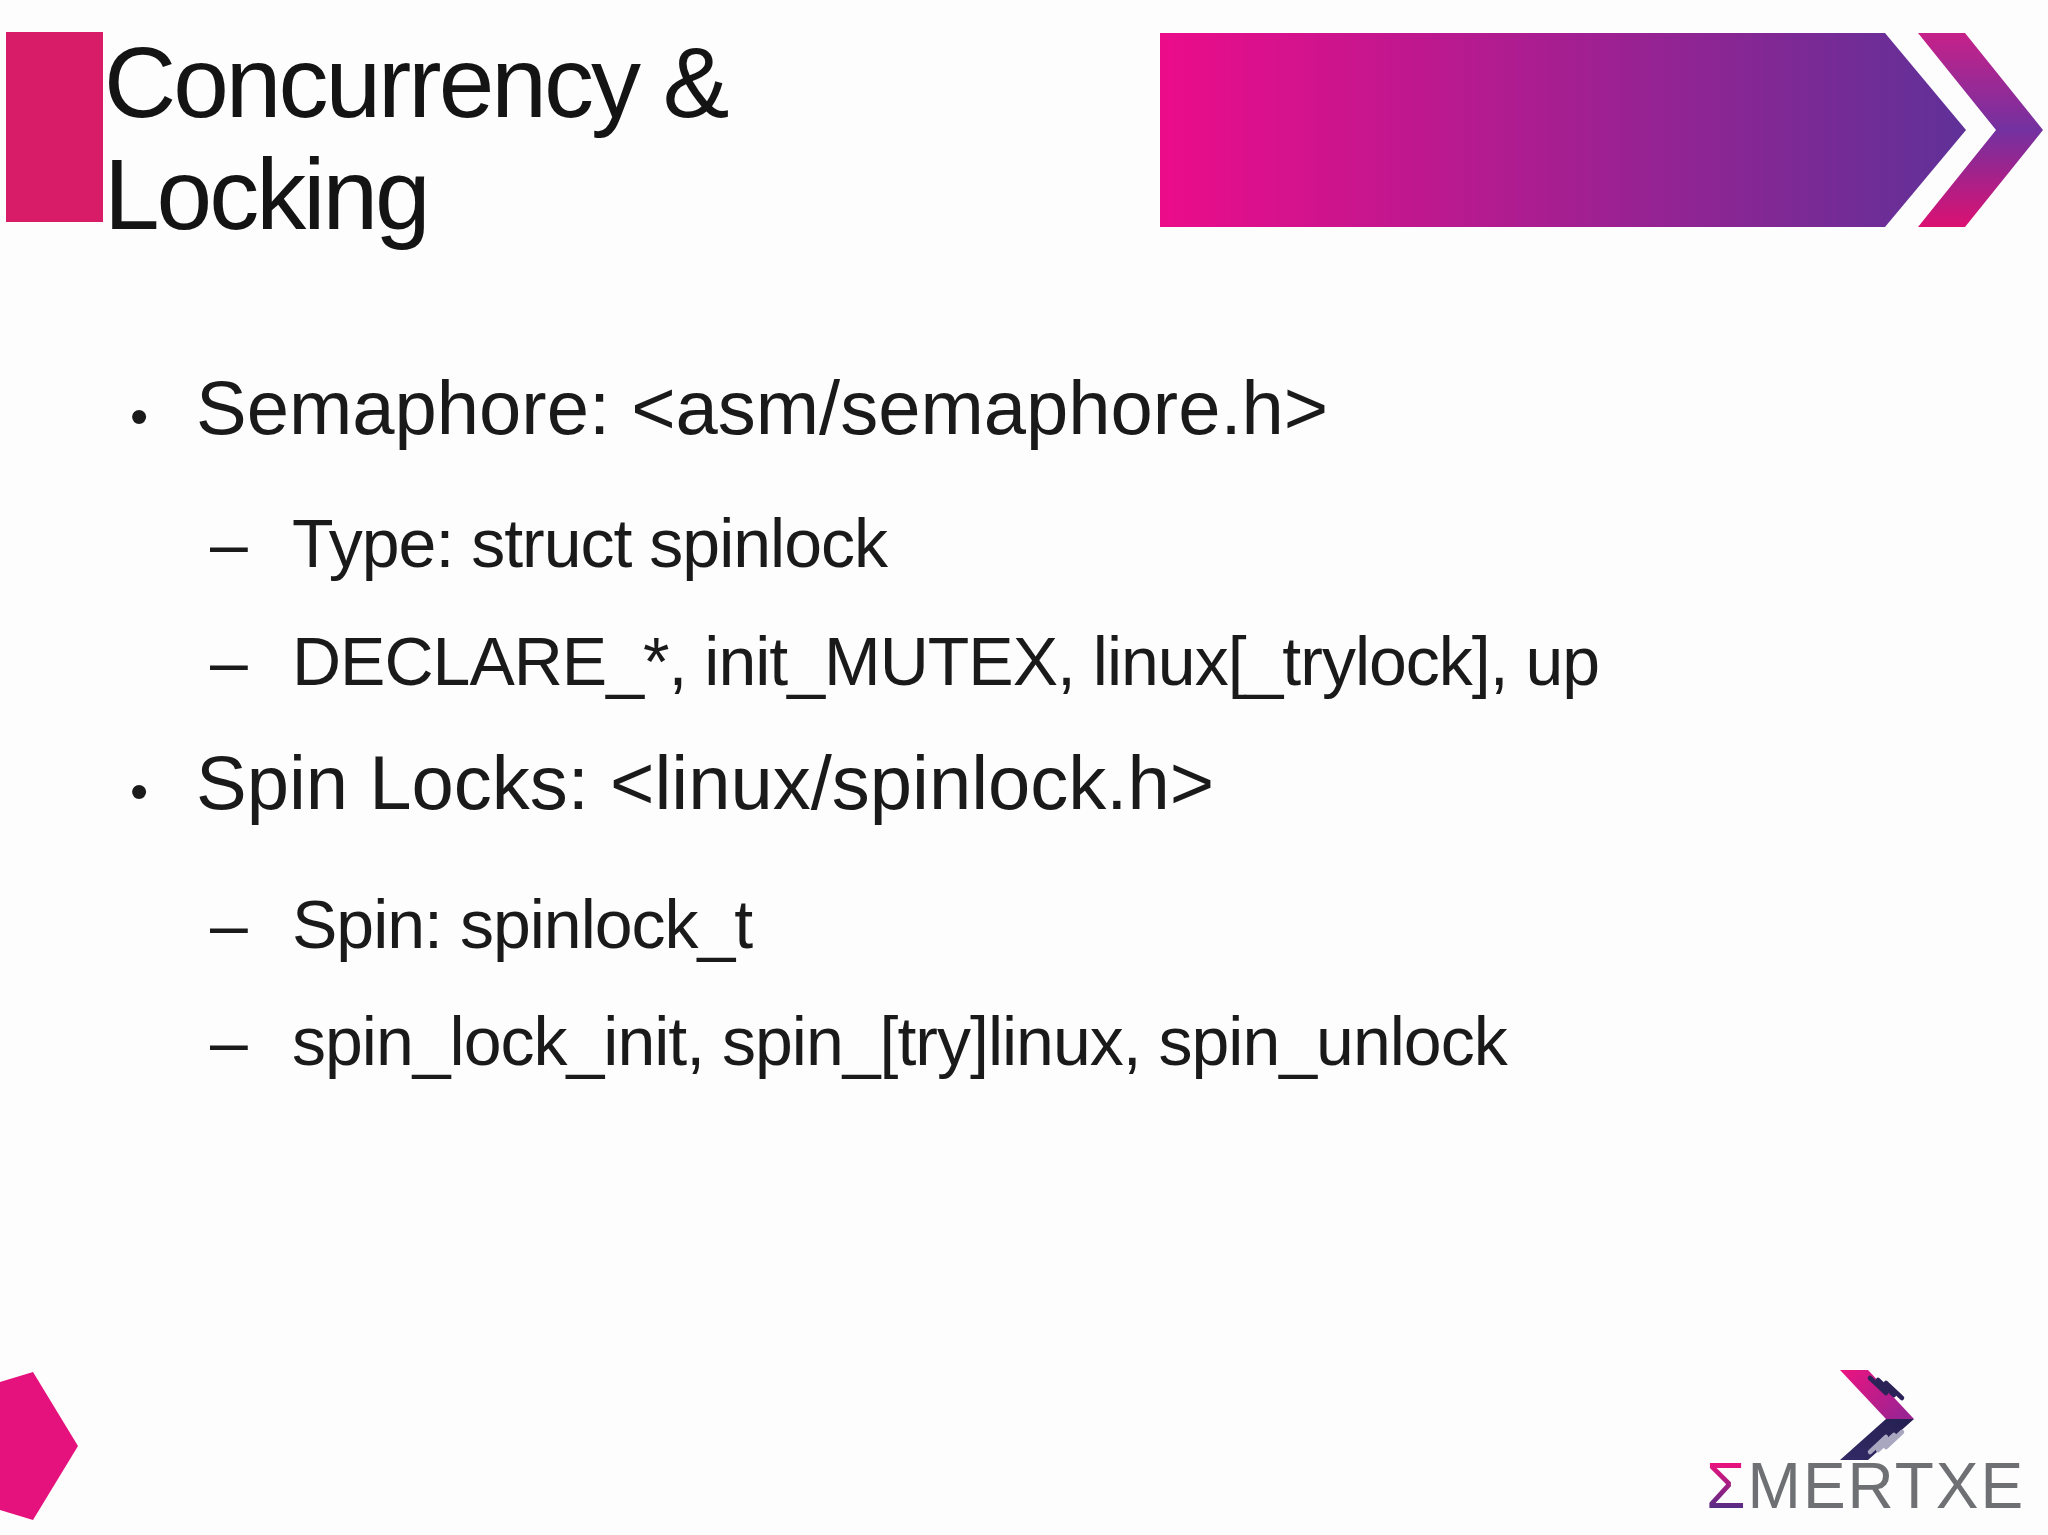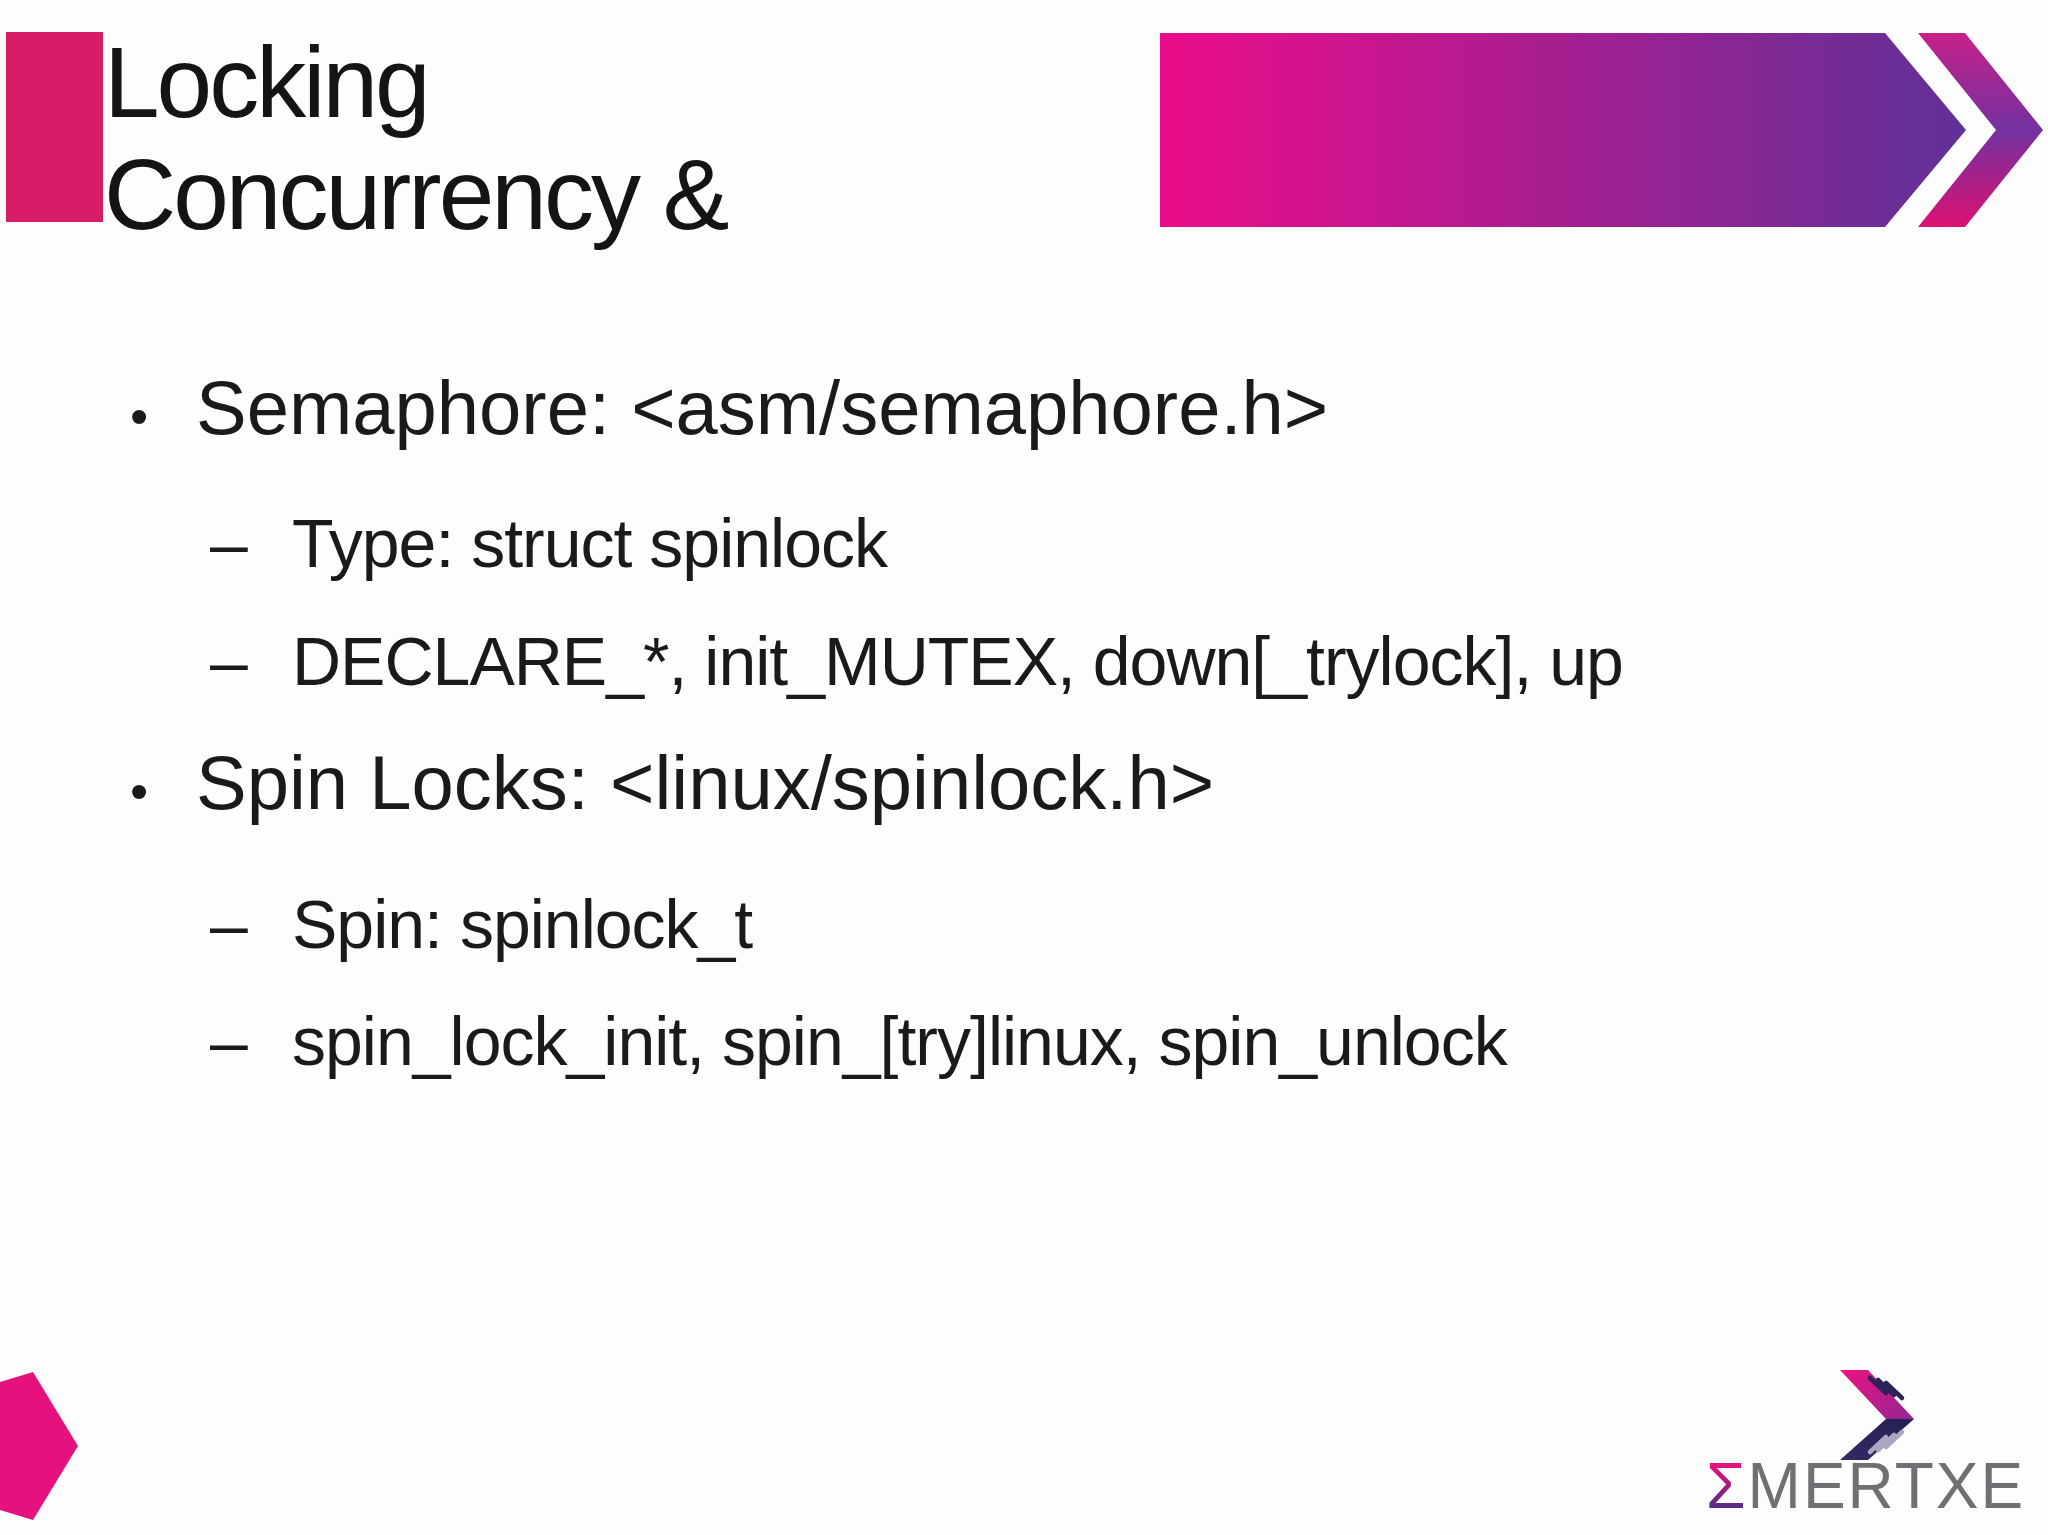--- a/index.html
+++ b/index.html
@@ -59,22 +59,22 @@
   }
 </style>
 </head>
 <body>
 
 <div class="slide">
 
   <div class="corner-square"></div>
 
   <h1 class="title" style="margin:0;font-weight:400;">
+    <div>Concurrency &amp;</div>
     <div>Locking</div>
-    <div>Concurrency &amp;</div>
   </h1>
 
   <svg class="banner-svg" width="2048" height="260" viewBox="0 0 2048 260" aria-hidden="true">
     <defs>
       <linearGradient id="gradBanner" x1="0" y1="0" x2="1" y2="0">
         <stop offset="0" style="stop-color:var(--banner-pink,#ec0c8a)"></stop>
         <stop offset="1" style="stop-color:var(--banner-purple,#5f3198)"></stop>
       </linearGradient>
       <linearGradient id="gradChevron" x1="0" y1="0" x2="0" y2="1">
         <stop offset="0" style="stop-color:var(--chevron-pink-top,#c62189)"></stop>
@@ -90,21 +90,21 @@
     <div class="line l1">
       <span class="marker">•</span>
       <span>Semaphore: &lt;asm/semaphore.h&gt;</span>
     </div>
     <div class="line l2">
       <span class="marker">–</span>
       <span>Type: struct spinlock</span>
     </div>
     <div class="line l2">
       <span class="marker">–</span>
-      <span>DECLARE_*, init_MUTEX, down[_trylock], up</span>
+      <span>DECLARE_*, init_MUTEX, linux[_trylock], up</span>
     </div>
     <div class="line l1">
       <span class="marker">•</span>
       <span>Spin Locks: &lt;linux/spinlock.h&gt;</span>
     </div>
     <div class="line l2">
       <span class="marker">–</span>
       <span>Spin: spinlock_t</span>
     </div>
     <div class="line l2">

